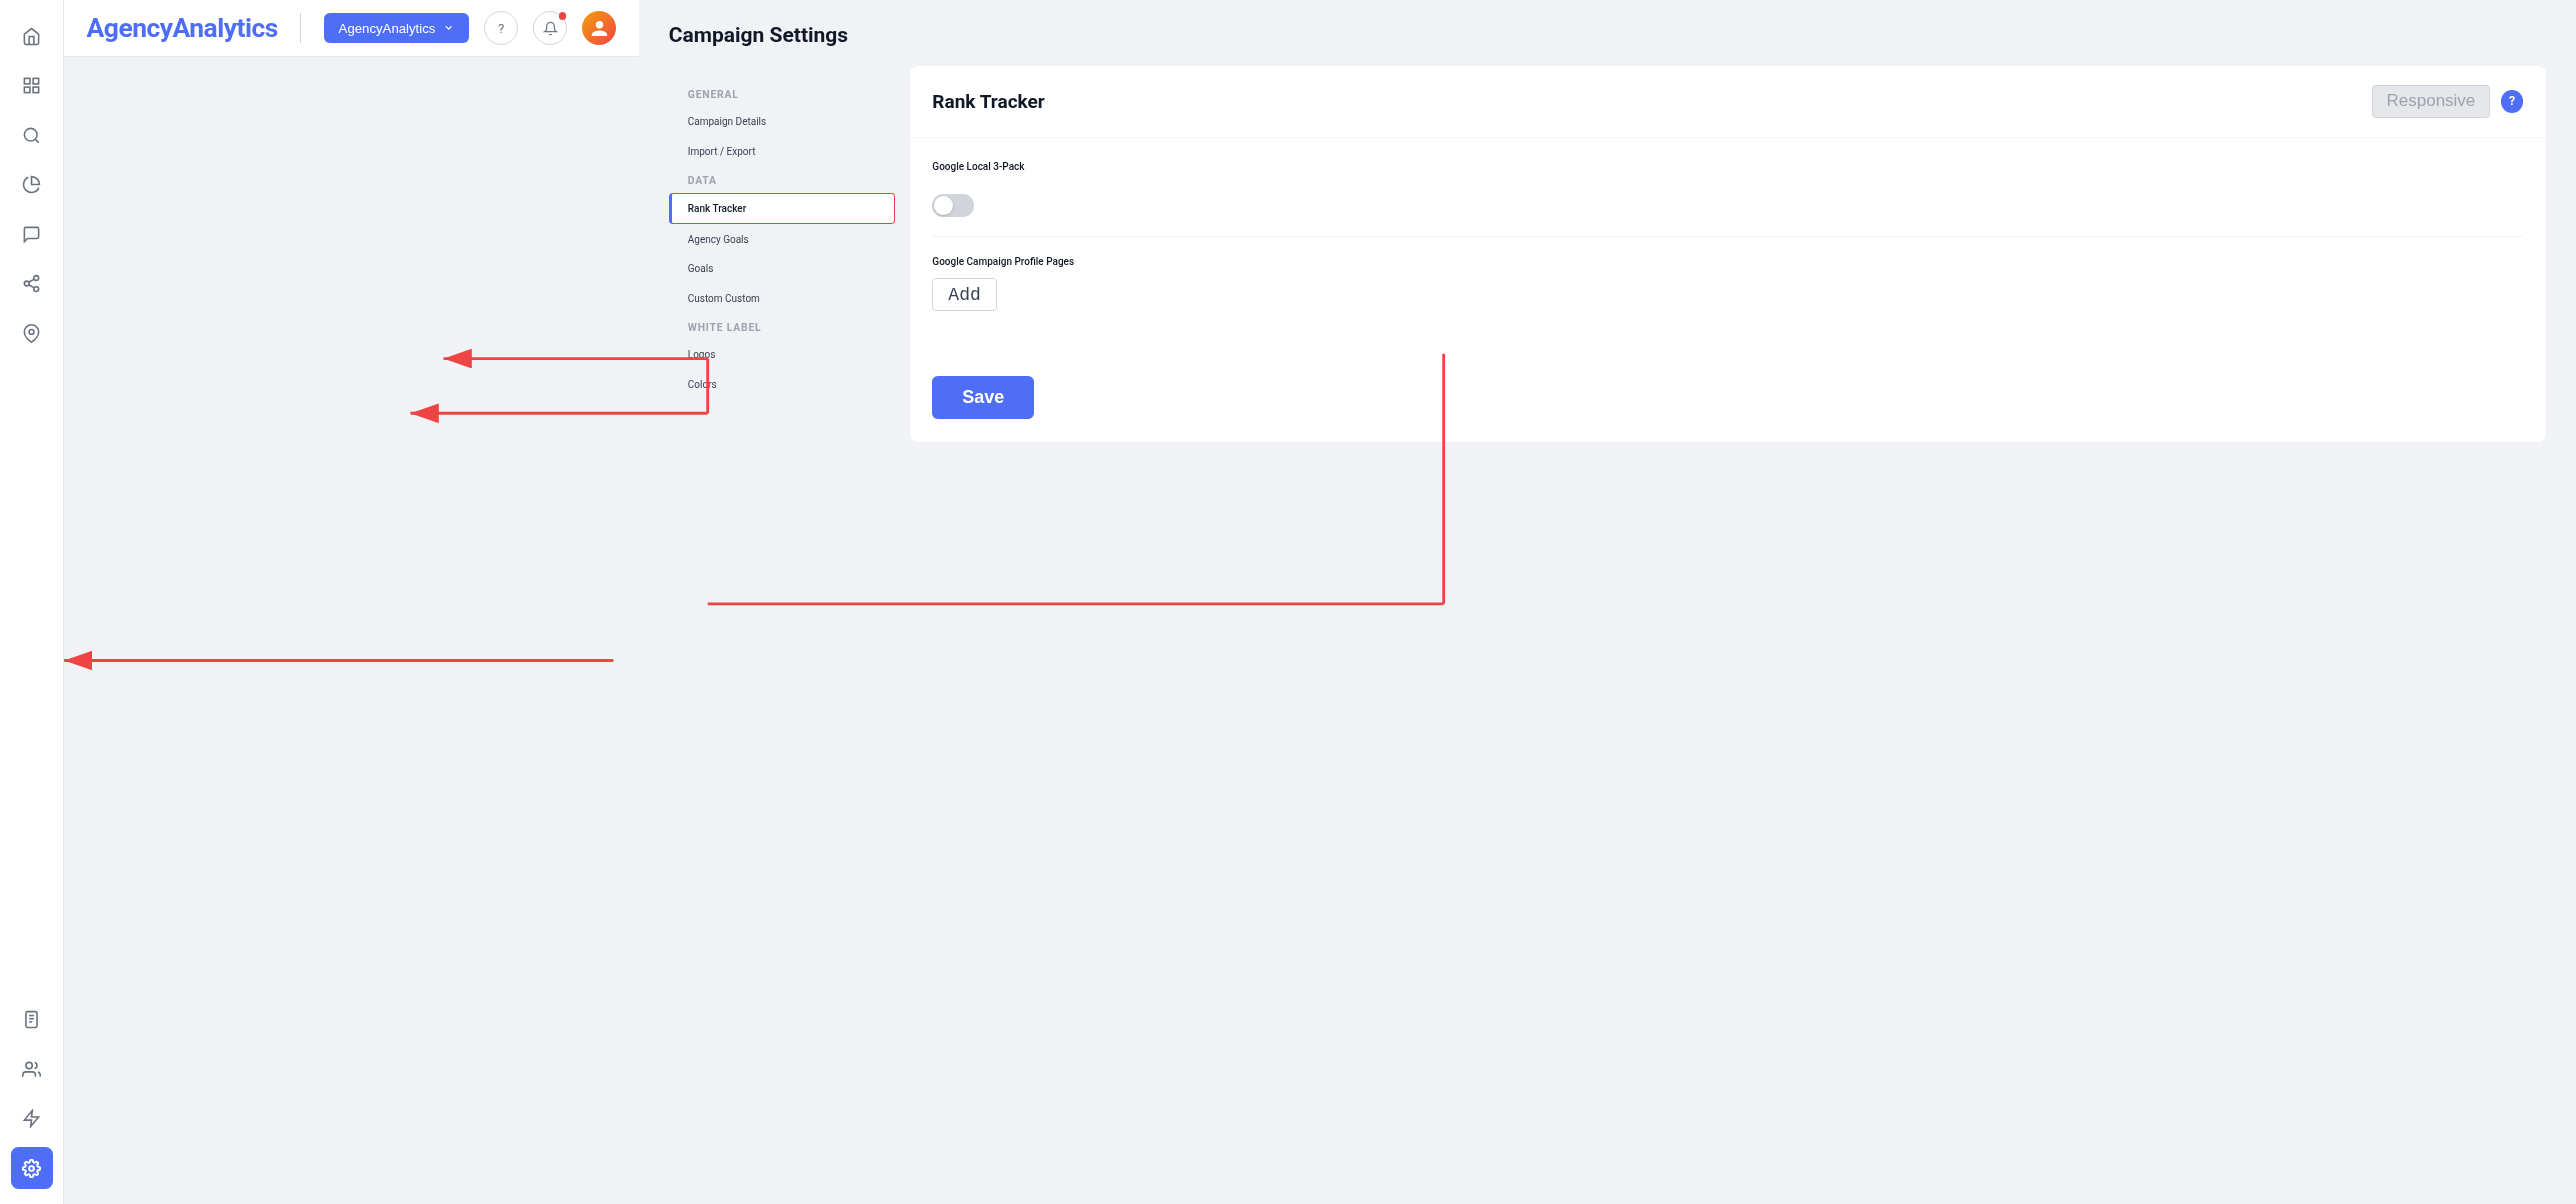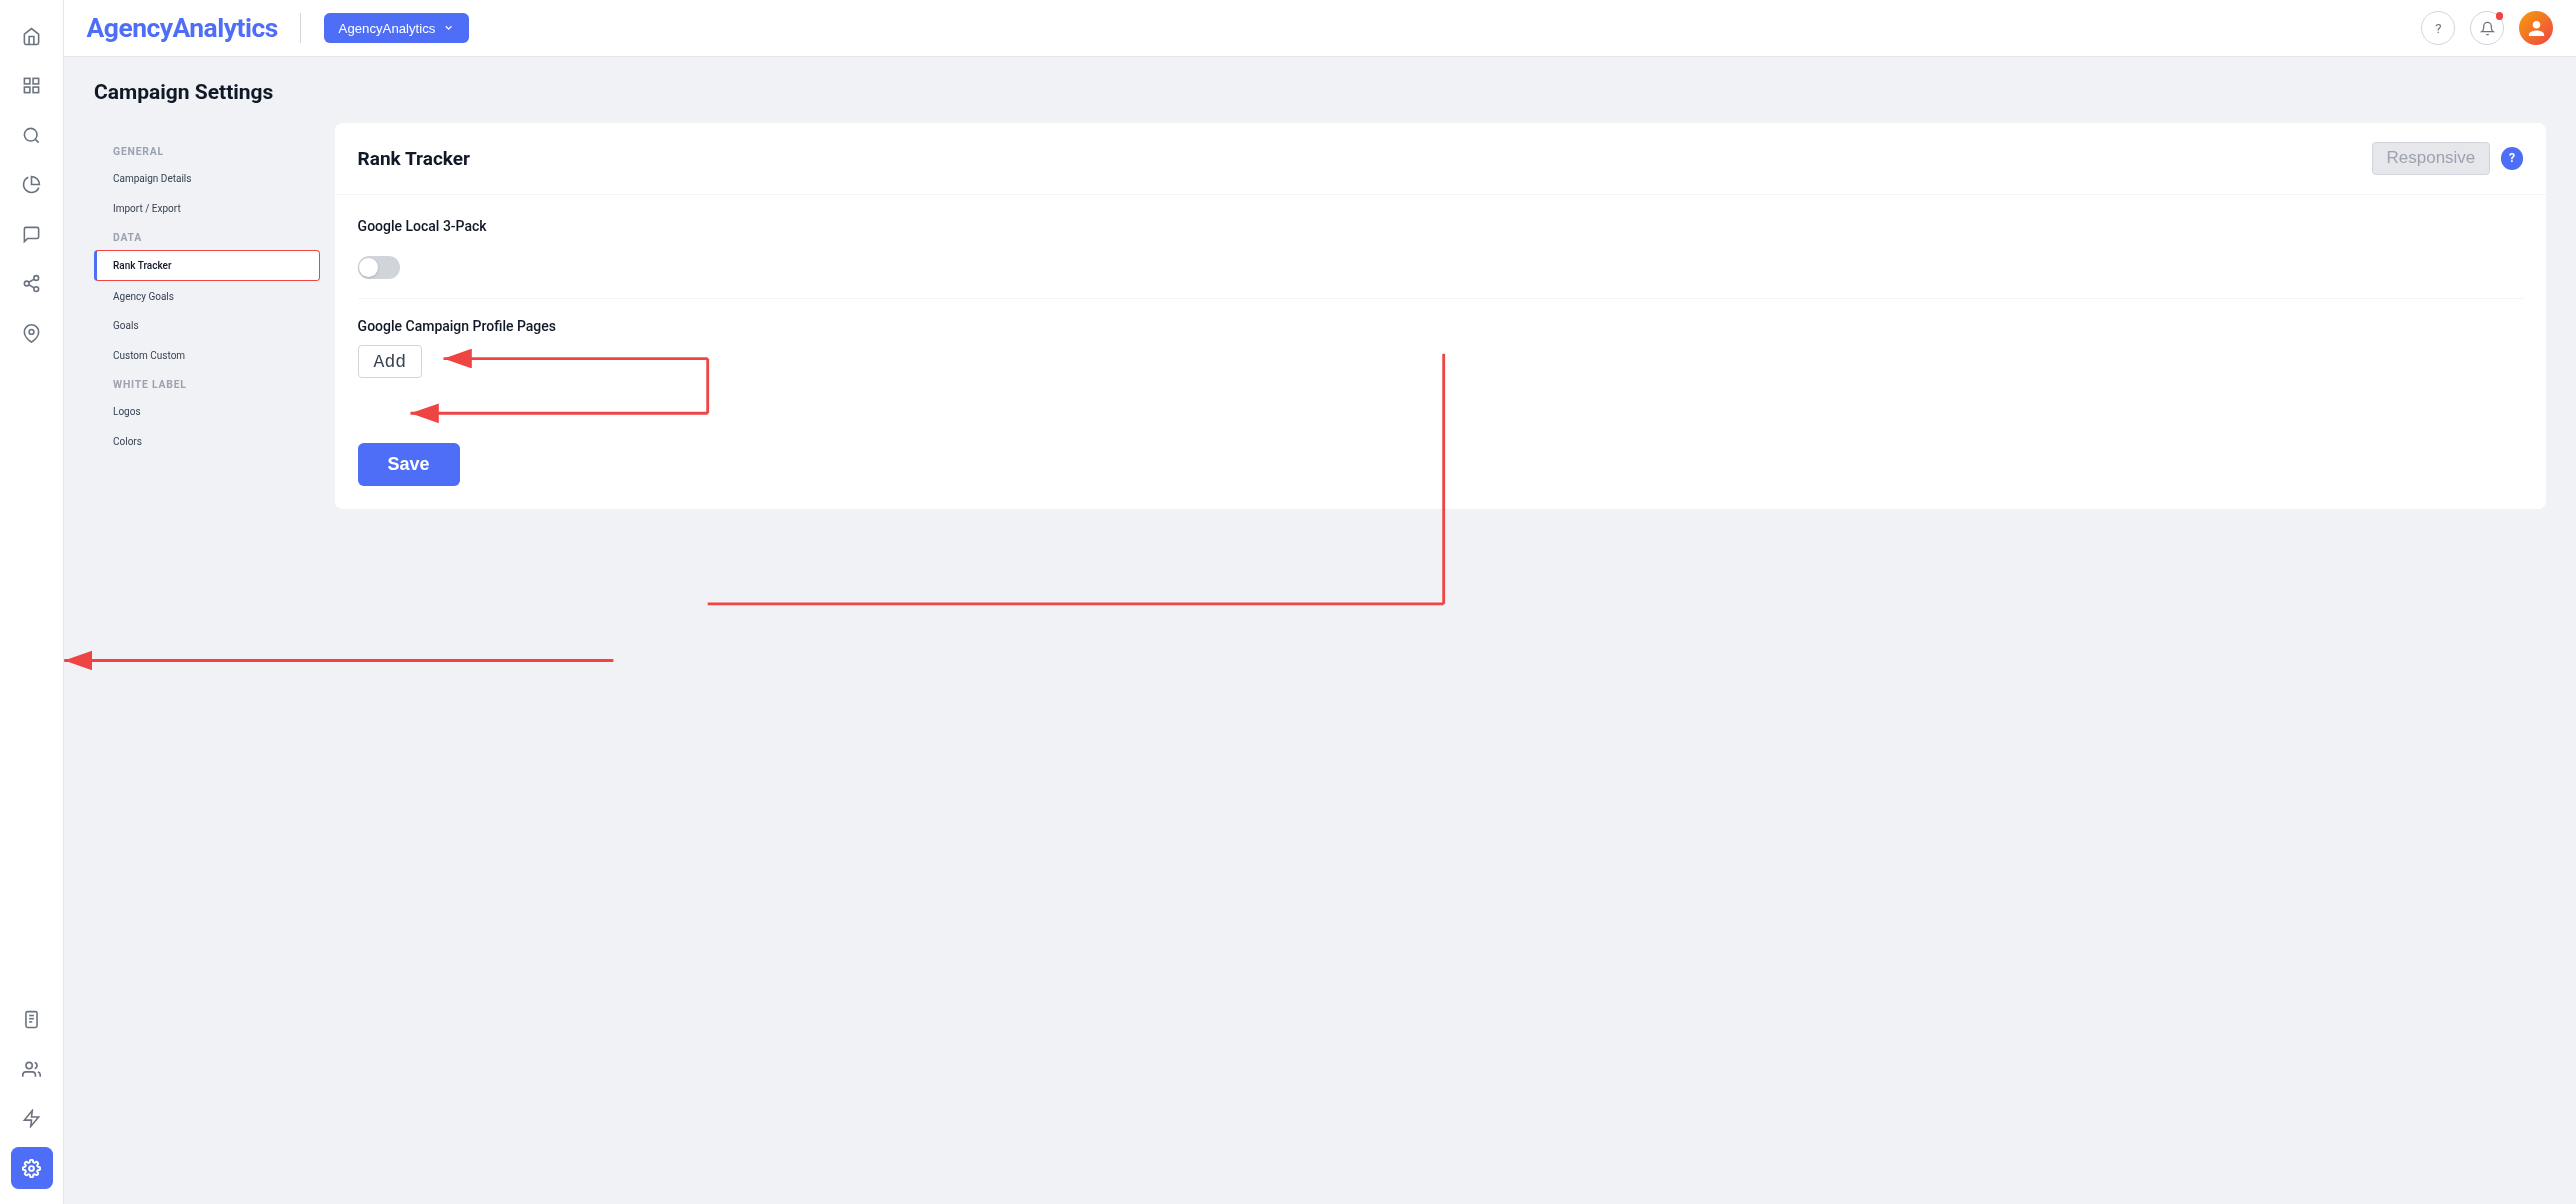--- a/index.html
+++ b/index.html
@@ -27,21 +27,21 @@
       cursor: pointer;
       color: #6b7280;
       font-size: 17px;
     }
     .icon-sidebar-item.active { background: #4f6ef7; color: #fff; }
 
     
     .main-wrapper {
       flex: 1;
       display: flex;
-      flex-direction: column;
+      flex-direction: row;
       overflow: hidden;
     }
 
     
     .top-header {
       background: #fff;
       border-bottom: 0.9px solid #e5e7eb;
       height: 57px;
       display: flex;
       align-items: center;
@@ -234,21 +234,21 @@
       background: #fff;
       border-radius: 50%;
       position: absolute;
       top: 1.9px;
       left: 1.9px;
       box-shadow: 0 0.9px 2.8px rgba(0,0,0,0.2);
     }
 
     
     .section-title {
-      font-size: 14px;
+      font-size: 10px;
       font-weight: 500;
       color: #111827;
       margin-bottom: 11.3px;
     }
     .add-btn {
       background: #fff;
       border: 0.9px solid #d1d5db;
       border-radius: 3.8px;
       padding: 5.7px 15px;
       font-size: 18px;

